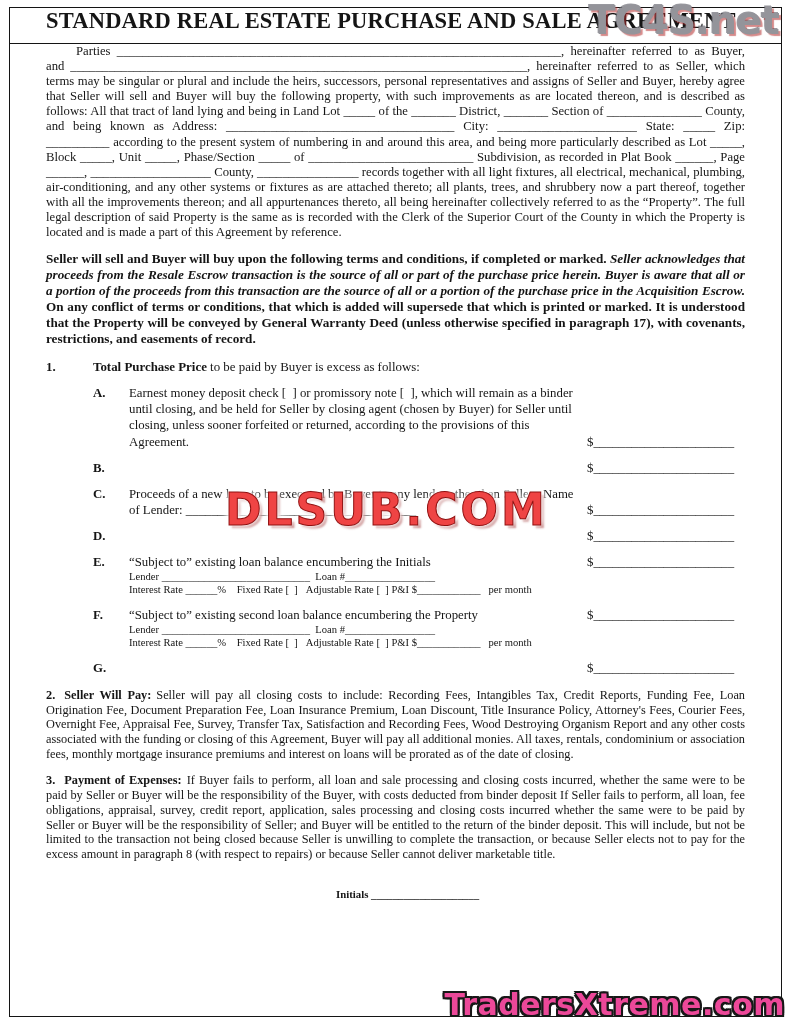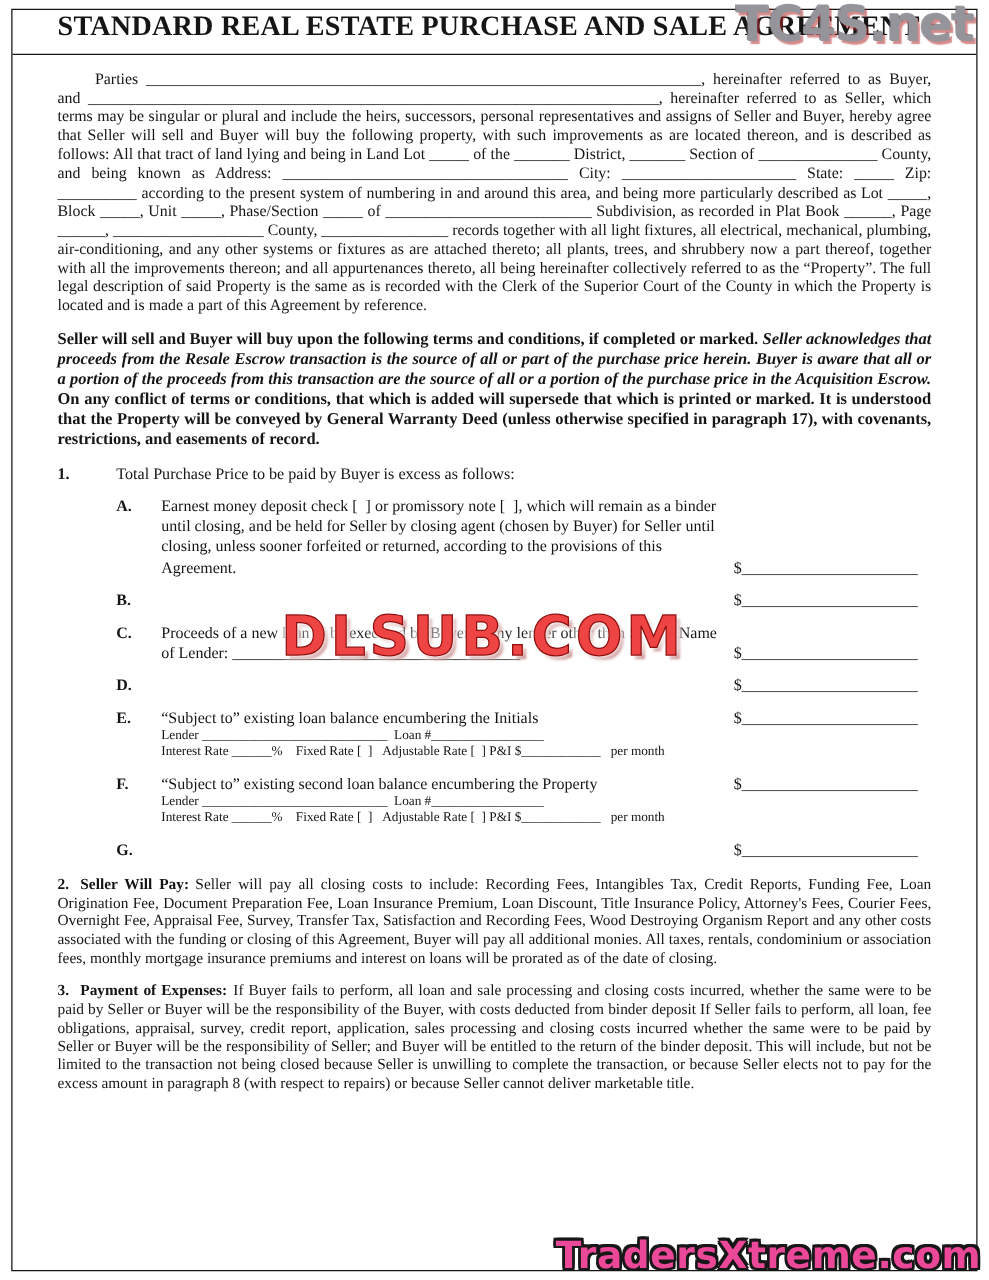--- a/index.html
+++ b/index.html
@@ -23,34 +23,33 @@
     letter-spacing:0.2px;
     white-space:nowrap;
   }
   .title-rule { border-top:1.6px solid #141414; margin:9px -36px 0 -36px; }
 
   .intro {
     font-size:12.7px;
     line-height:15.1px;
     text-align:justify;
     text-indent:30px;
-    margin-top:12px;
   }
   .terms {
     font-size:13.2px;
     font-weight:bold;
     line-height:16px;
     text-align:justify;
     margin-top:11px;
   }
   .terms .bi { font-style:italic; }
 
   .sec1-head { font-size:12.9px; margin-top:13px; display:flex; }
   .sec1-head .num { width:47px; font-weight:bold; }
-  .sec1-head b { font-weight:normal; }
+  .sec1-head b { font-weight:bold; }
 
   .item {
     display:flex;
     padding-left:47px;
     margin-top:10px;
     font-size:12.8px;
     line-height:16.1px;
   }
   .letter { width:36px; font-weight:bold; }
   .itext { width:445px; }
@@ -156,18 +155,19 @@
 
   <div class="item">
     <div class="letter">G.</div>
     <div class="amount amt-start">$______________________</div>
   </div>
 
   <p class="para"><span class="pnum">2.</span><span class="plabel">Seller Will Pay:</span><span>Seller will pay all closing costs to include: Recording Fees, Intangibles Tax, Credit Reports, Funding Fee, Loan Origination Fee, Document Preparation Fee, Loan Insurance Premium, Loan Discount, Title Insurance Policy, Attorney's Fees, Courier Fees, Overnight Fee, Appraisal Fee, Survey, Transfer Tax, Satisfaction and Recording Fees, Wood Destroying Organism Report and any other costs associated with the funding or closing of this Agreement, Buyer will pay all additional monies.  All taxes, rentals, condominium or association fees, monthly mortgage insurance premiums and interest on loans will be prorated as of the date of closing.</span></p>
 
   <p class="para"><span class="pnum">3.</span><span class="plabel">Payment of Expenses:</span><span>If Buyer fails to perform, all loan and sale processing and closing costs incurred, whether the same were to be paid by Seller or Buyer will be the responsibility of the Buyer, with costs deducted from binder deposit   If Seller fails to perform, all loan, fee obligations, appraisal, survey, credit report, application, sales processing and closing costs incurred whether the same were to be paid by Seller or Buyer will be the responsibility of Seller; and Buyer will be entitled to the return of the binder deposit.  This will include, but not be limited to the transaction not being closed because Seller is unwilling to complete the transaction, or because Seller elects not to pay for the excess amount in paragraph 8 (with respect to repairs) or because Seller cannot deliver marketable title.</span></p>
 
+  <div class="initials-line">Initials ____________________</div>
 
 </div>
 
 <div class="wm-top">TC4S.net</div>
 <div class="wm-stamp">DLSUB.COM</div>
 <div class="wm-bottom">TradersXtreme.com</div>
 
 </body></html>

